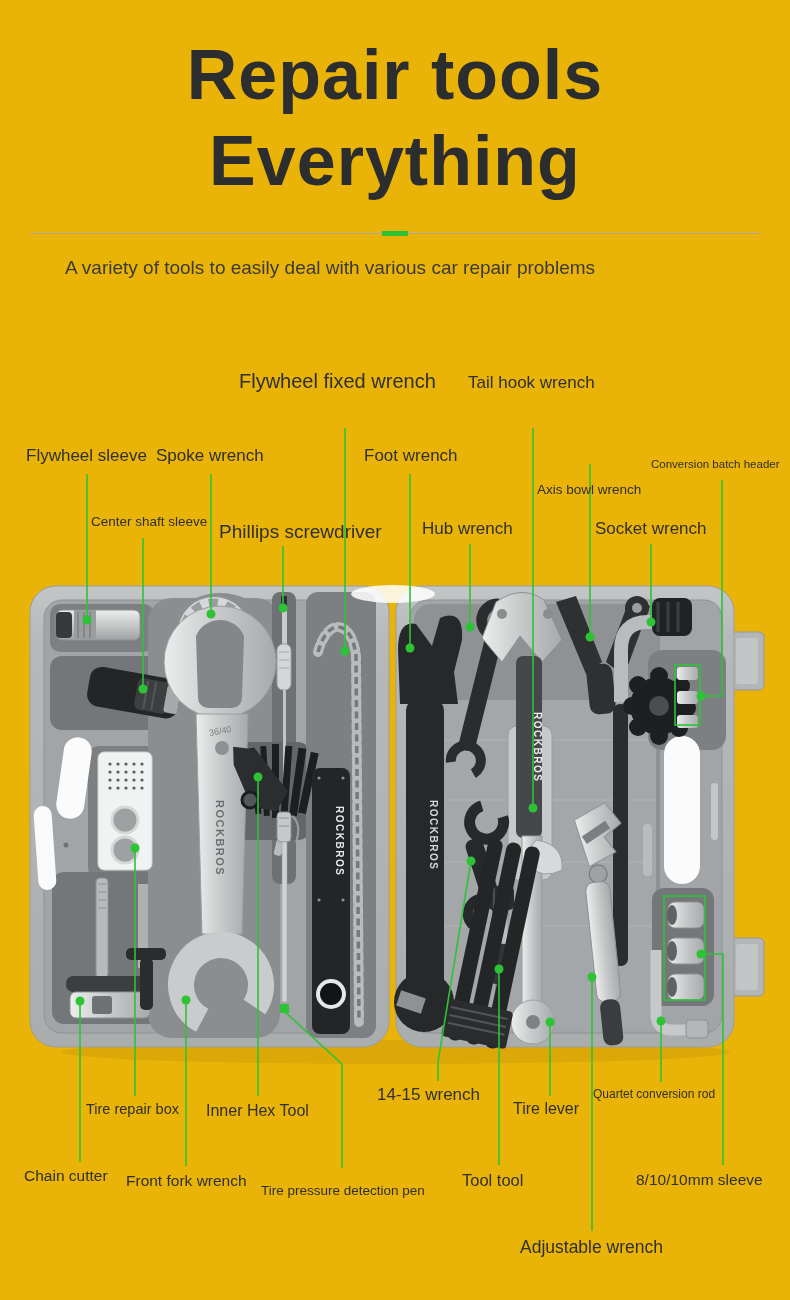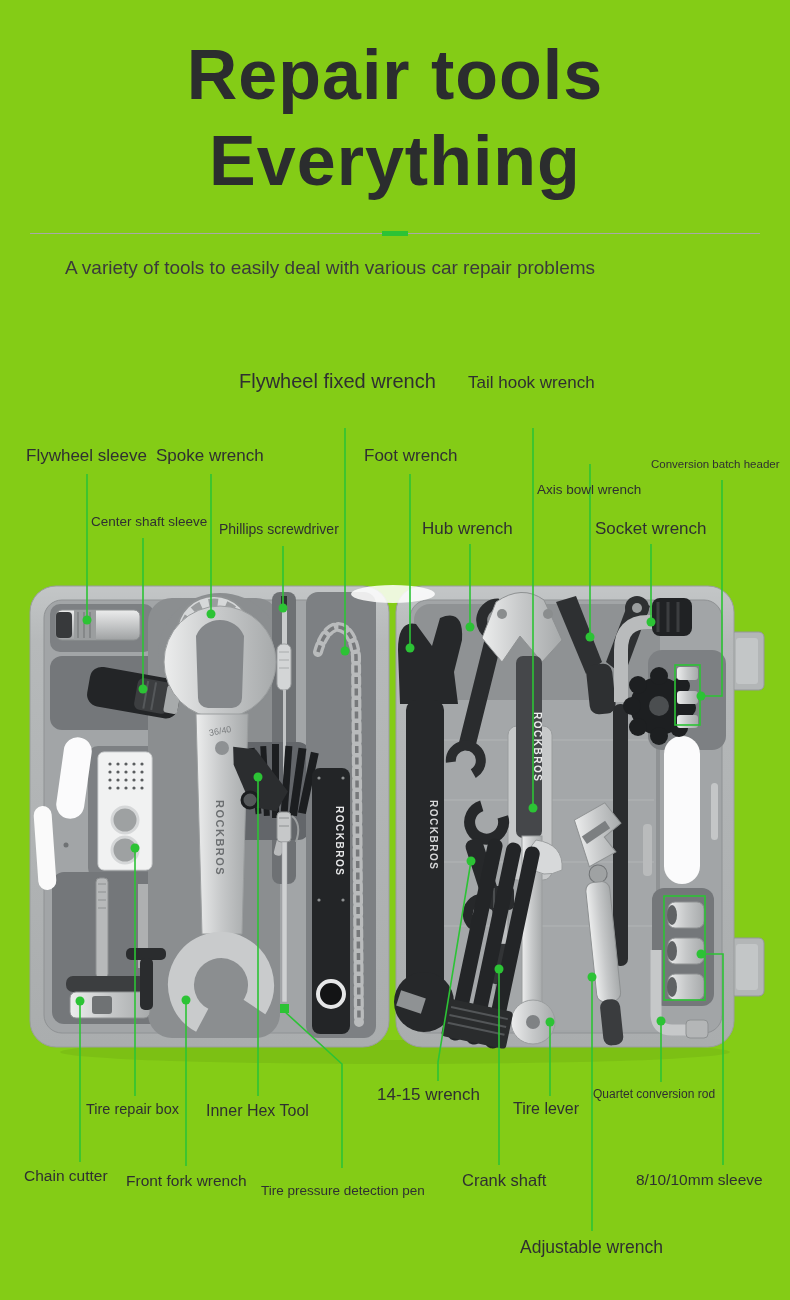--- a/index.html
+++ b/index.html
@@ -1,37 +1,37 @@
 <!DOCTYPE html>
 <html><head>
 <meta charset="utf-8">
 <style>
   html,body{margin:0;padding:0;}
-  .page{position:relative;width:790px;height:1300px;background:#84cc16;overflow:hidden;
+  .page{position:relative;width:790px;height:1300px;background:#eab308;overflow:hidden;
         font-family:"Liberation Sans",sans-serif;color:#2d2e2f;}
   .title{position:absolute;left:0;width:790px;text-align:center;
          font-size:70px;font-weight:700;letter-spacing:1px;color:#2b2d2e;line-height:1;}
   .title.l1{top:40px;}
   .title.l2{top:126px;}
   .divider{position:absolute;left:30px;top:233px;width:730px;height:1px;background:#a8a8a8;}
   .divider-accent{position:absolute;left:352px;top:-2px;width:26px;height:5px;background:#2cc335;}
   .subtitle{position:absolute;left:0;top:257px;width:660px;text-align:center;
             font-size:19px;color:#3a3a3b;}
   .scene{position:absolute;left:0;top:0;width:790px;height:1300px;}
   .lbl{position:absolute;white-space:nowrap;color:#2f3031;}
   
   .c-flywheel-fixed{left:239px;top:370px;font-size:20px;}
   .c-tail-hook{left:468px;top:373px;font-size:17px;}
   .c-flywheel-sleeve{left:26px;top:446px;font-size:17px;}
   .c-spoke{left:156px;top:446px;font-size:17px;}
   .c-foot{left:364px;top:446px;font-size:17px;}
   .c-axis-bowl{left:537px;top:440px;font-size:13.5px;margin-top:42px;}
   .c-conversion-batch{left:651px;top:458px;font-size:11.5px;}
   .c-center-shaft{left:91px;top:514px;font-size:13.5px;}
-  .c-phillips{left:219px;top:521px;font-size:14px;}
+  .c-phillips{left:219px;top:521px;font-size:19px;}
   .c-hub{left:422px;top:519px;font-size:17px;}
   .c-socket{left:595px;top:519px;font-size:17px;}
   
   .c-tire-repair{left:86px;top:1101px;font-size:14.5px;}
   .c-inner-hex{left:206px;top:1102px;font-size:16px;}
   .c-1415{left:377px;top:1085px;font-size:17px;}
   .c-tire-lever{left:513px;top:1100px;font-size:16px;}
   .c-quartet{left:593px;top:1087px;font-size:12px;}
   .c-chain-cutter{left:24px;top:1167px;font-size:15.5px;}
   .c-front-fork{left:126px;top:1172px;font-size:15.5px;}
@@ -408,16 +408,16 @@
   <div class="lbl c-hub">Hub wrench</div>
   <div class="lbl c-socket">Socket wrench</div>
   <div class="lbl c-tire-repair">Tire repair box</div>
   <div class="lbl c-inner-hex">Inner Hex Tool</div>
   <div class="lbl c-1415">14-15 wrench</div>
   <div class="lbl c-tire-lever">Tire lever</div>
   <div class="lbl c-quartet">Quartet conversion rod</div>
   <div class="lbl c-chain-cutter">Chain cutter</div>
   <div class="lbl c-front-fork">Front fork wrench</div>
   <div class="lbl c-tire-pressure">Tire pressure detection pen</div>
-  <div class="lbl c-crank">Crank shaft</div>
+  <div class="lbl c-crank">Tool tool</div>
   <div class="lbl c-8910">8/10/10mm sleeve</div>
   <div class="lbl c-adjustable">Adjustable wrench</div>
 </div>
 
 </body></html>

